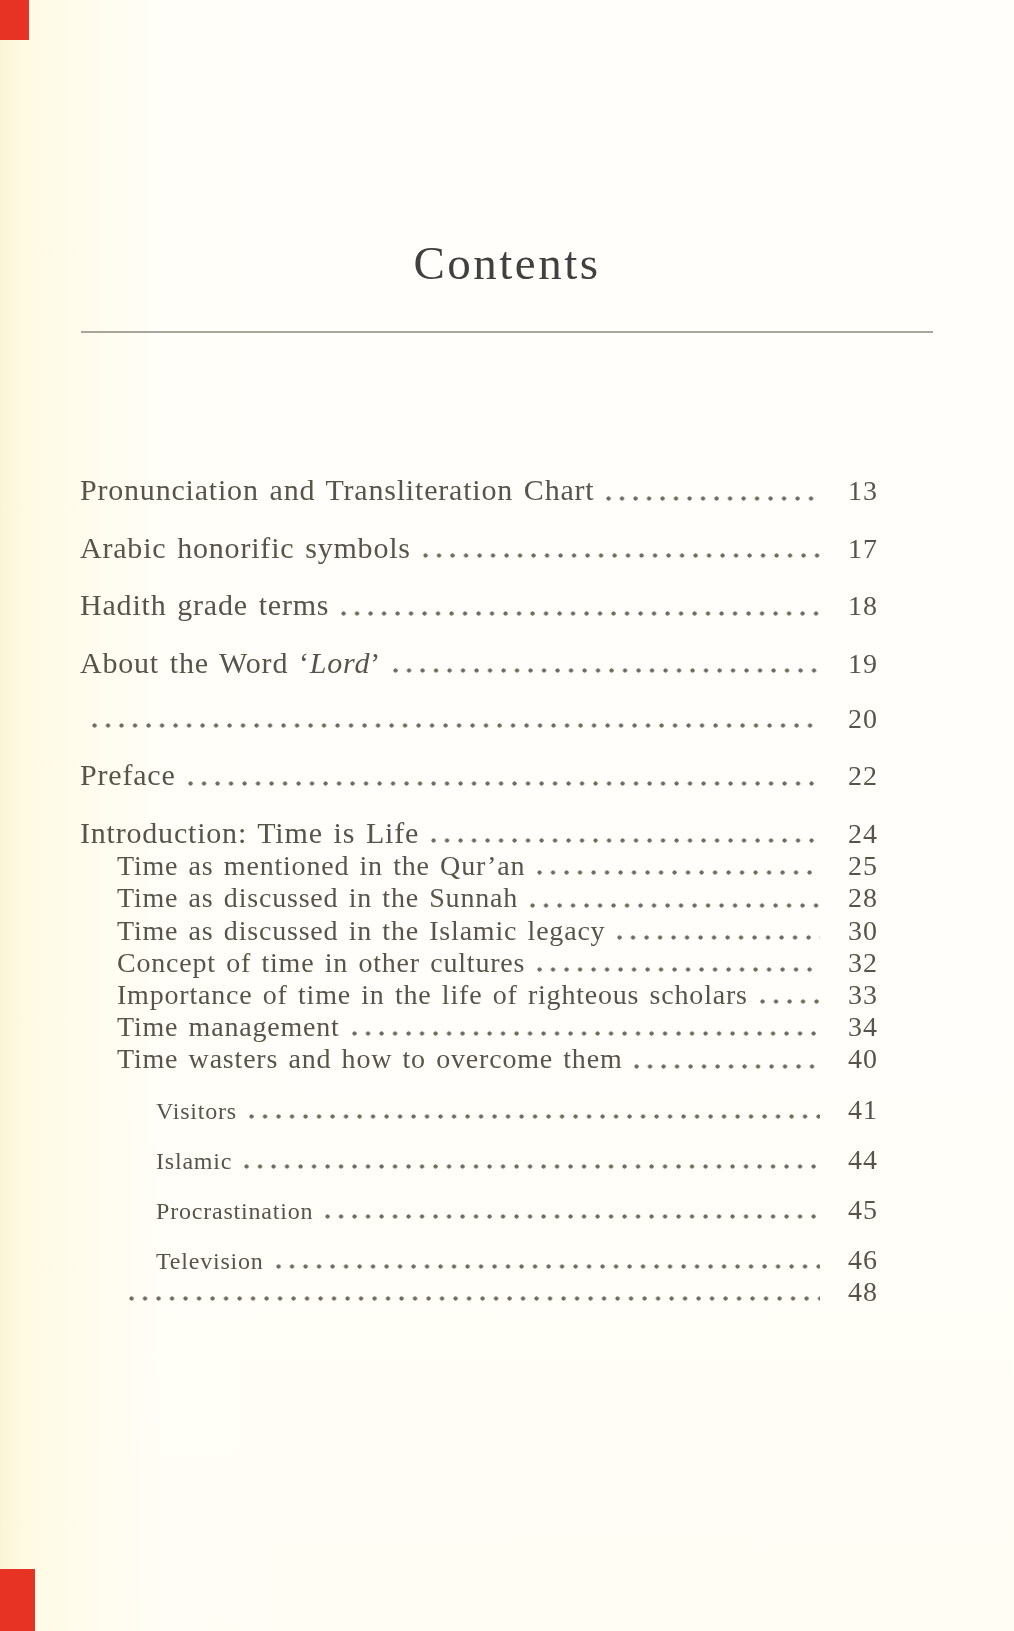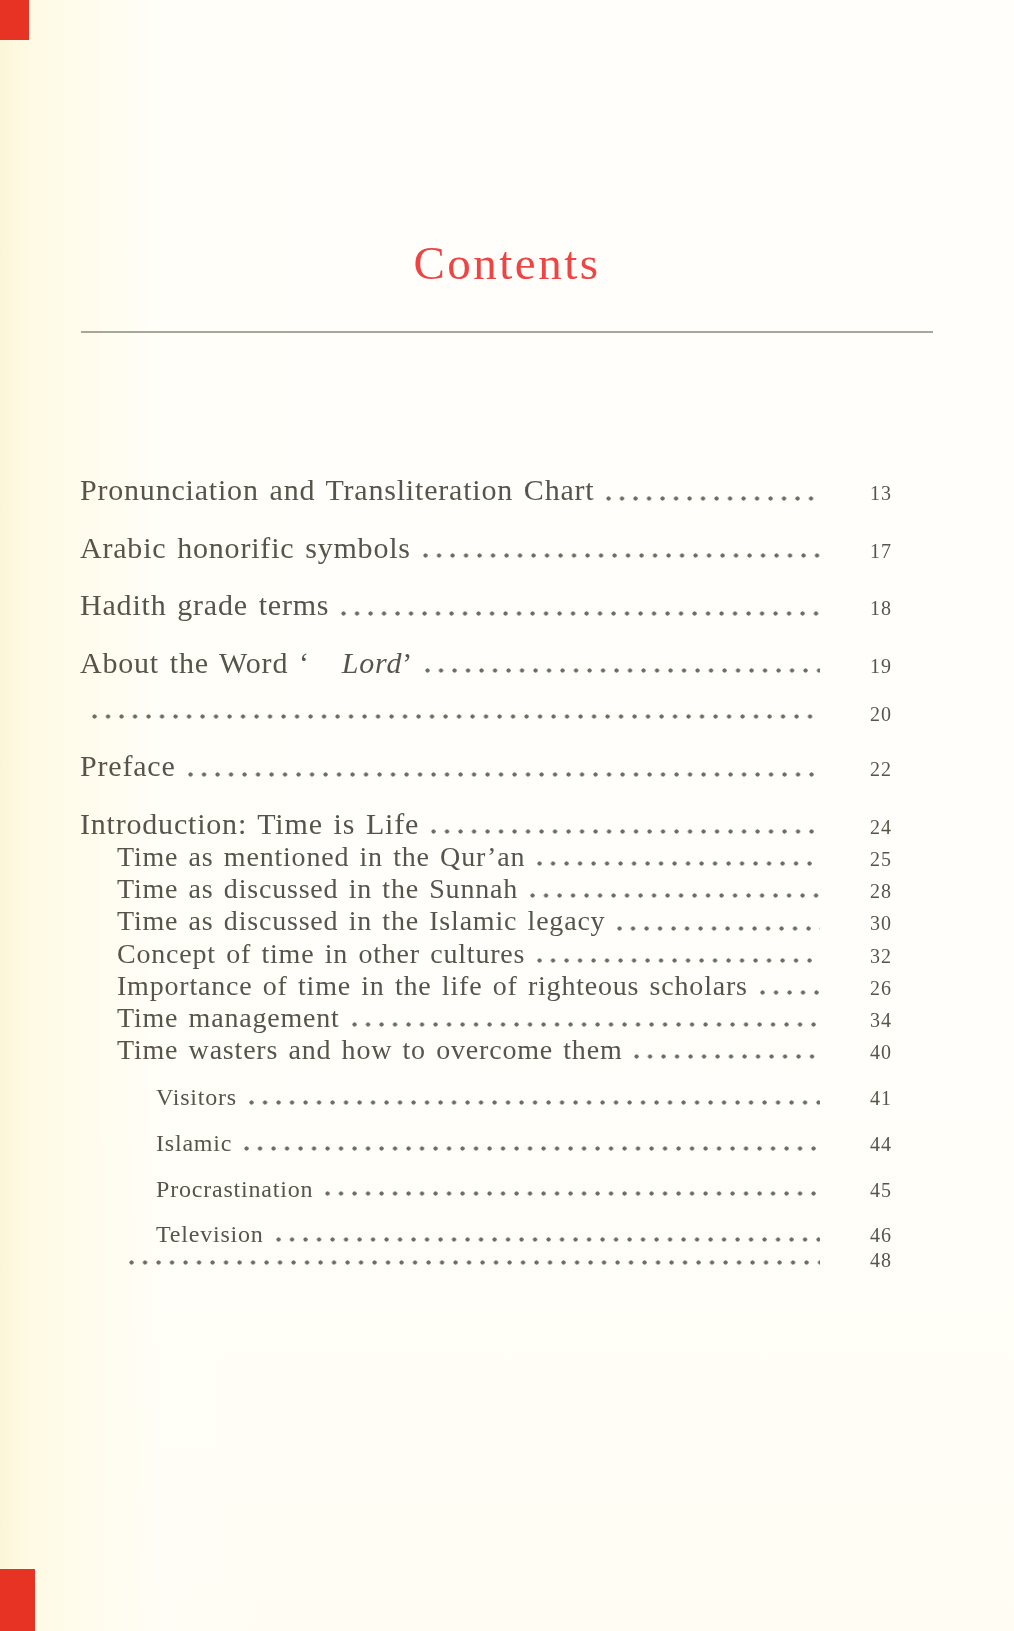--- a/index.html
+++ b/index.html
@@ -11,41 +11,41 @@
       linear-gradient(180deg,rgba(255,254,249,0) 0%,rgba(255,254,249,0) 62%,rgba(255,252,238,.55) 100%);
     font-family:"Liberation Serif","DejaVu Serif",serif;
     color:#57554b;
   }
   .red-mark{position:absolute;left:0;}
   .red-mark.top{top:0;width:29px;height:40px;}
   .red-mark.bottom{bottom:0;width:35px;height:62px;}
   .title{
     position:absolute;top:238px;left:0;width:100%;margin:0;
     text-align:center;font-size:47px;font-weight:400;line-height:1.1;
-    letter-spacing:2.5px;color:#ef4444;
+    letter-spacing:2.5px;color:#404040;
   }
   .rule{
     position:absolute;top:331px;left:81px;width:852px;height:0;
     border-top:2px solid rgba(140,137,124,.75);
   }
   .toc{position:absolute;top:473px;left:80px;right:122px;}
   .row{display:flex;align-items:baseline;}
   .row .label{white-space:nowrap;letter-spacing:.8px;word-spacing:2.5px;min-width:0;}
   .lvl0{font-size:30px;line-height:1.15;margin-top:23px;}
   .lvl1{font-size:28px;line-height:1.15;padding-left:37px;}
   .lvl2{font-size:24px;line-height:1.15;margin-top:18px;padding-left:76px;}
   .toc .row:first-child{margin-top:0;}
   .leader{
     flex:1 1 auto;min-width:0;height:5px;align-self:flex-end;
     margin:0 14px 7px 12px;
     background-image:radial-gradient(circle at 2.5px 2.5px,#6f6d62 1.8px,rgba(0,0,0,0) 2.4px);
     background-size:13.5px 5px;background-repeat:repeat-x;background-position:0 0;
   }
-  .pnum{width:58px;min-width:58px;text-align:right;font-size:20px;letter-spacing:1px;}
-  .it{font-style:italic;margin-left:32px;}
+  .pnum{width:58px;min-width:58px;text-align:center;font-size:28px;letter-spacing:1px;}
+  .it{font-style:italic;}
 </style>
 </head>
 <body>
 
 <div class="red-mark top" style="background: rgb(231, 51, 35);"></div>
 <div class="red-mark bottom" style="background: rgb(231, 51, 35);"></div>
 
 <h1 class="title">Contents</h1>
 <div class="rule"></div>
 
@@ -100,21 +100,21 @@
       <span class="pnum">30</span>
     </div>
     <div class="row lvl1">
       <span class="label">Concept of time in other cultures</span>
       <span class="leader"></span>
       <span class="pnum">32</span>
     </div>
     <div class="row lvl1">
       <span class="label">Importance of time in the life of righteous scholars</span>
       <span class="leader"></span>
-      <span class="pnum">26</span>
+      <span class="pnum">33</span>
     </div>
     <div class="row lvl1">
       <span class="label">Time management</span>
       <span class="leader"></span>
       <span class="pnum">34</span>
     </div>
     <div class="row lvl1">
       <span class="label">Time wasters and how to overcome them</span>
       <span class="leader"></span>
       <span class="pnum">40</span>

